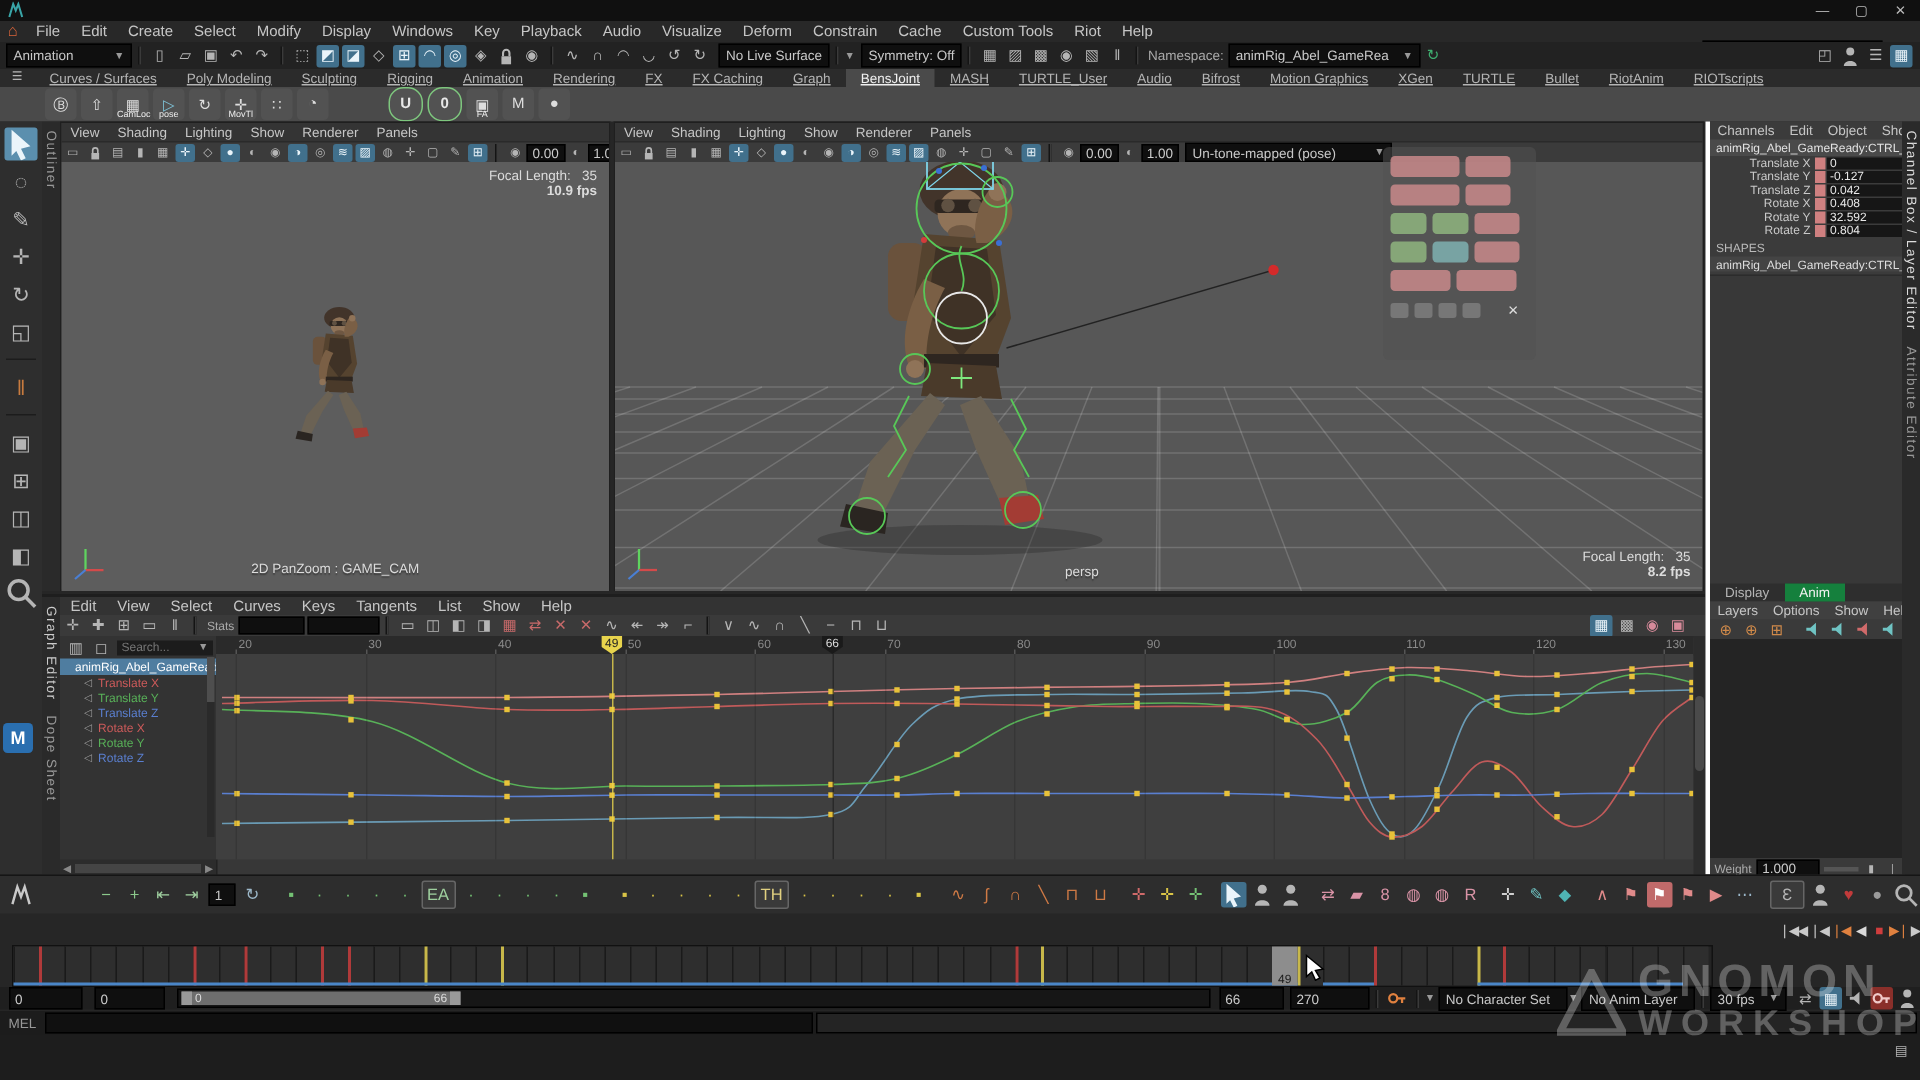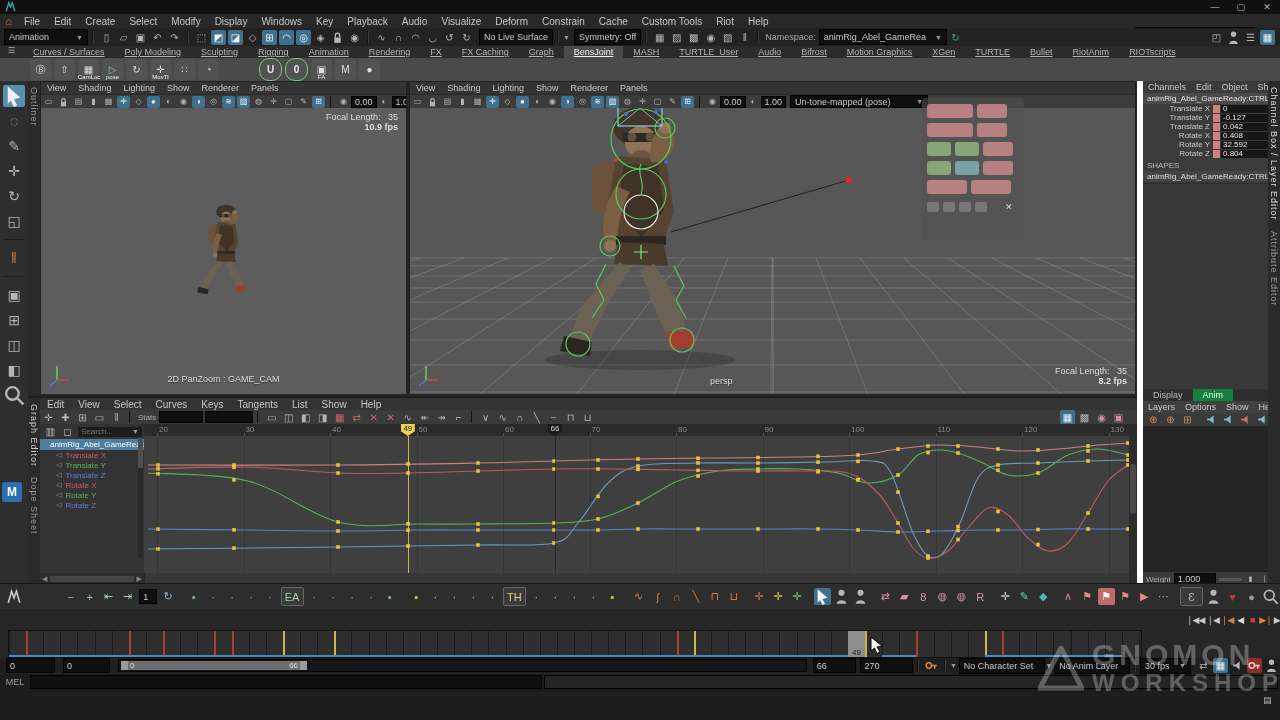--- a/index.html
+++ b/index.html
@@ -48,21 +48,21 @@
   
   .vp{background:#333;}
   .vpmenu{height:12px;display:flex;align-items:center;background:#343434;}
   .vpmenu .menu-it{font-size:9px;padding:0 6px;}
   .vpicons{height:13px;display:flex;align-items:center;background:#3b3b3b;border-top:1px solid #2a2a2a;overflow:hidden;}
   .vpicons .icn{min-width:13px;height:12px;font-size:8px;}
   .canvas{position:relative;overflow:hidden;}
   .hudc{position:absolute;font-size:9px;color:#dcdcdc;text-shadow:0 1px 1px rgba(0,0,0,.4);}
   .hudr{position:absolute;right:8px;text-align:right;font-size:9px;color:#dcdcdc;}
   
-  #cbox{left:1137px;top:81px;width:130px;height:502px;background:#3b3b3b;border-left:6px solid #ffffff;}
+  #cbox{left:1137px;top:81px;width:130px;height:502px;background:#3b3b3b;border-left:3px solid #ffffff;}
   #cbox .mrow{height:12px;display:flex;align-items:center;background:#3b3b3b;}
   #cbox .mrow .menu-it{font-size:9px;padding:0 5px;}
   #cb-node{height:11px;background:#4a4a4a;font-size:8px;color:#e2e2e2;padding-left:4px;display:flex;align-items:center;white-space:nowrap;overflow:hidden;}
   .cb-row{display:flex;align-items:center;height:9px;justify-content:flex-end;padding-right:2px;}
   .cb-label{font-size:8px;color:#c9c9c9;margin-right:3px;white-space:nowrap;}
   .cb-key{width:7px;height:8px;background:#cf8080;margin-right:1px;flex:none;}
   .cb-val{width:48px;height:8px;background:#161616;color:#e8e8e8;font-size:8px;display:flex;align-items:center;padding-left:2px;flex:none;}
   #cb-shapes{font-size:8px;color:#bbb;padding:3px 0 1px 4px;}
   #cb-shape{height:10px;background:#444;font-size:8px;color:#ddd;padding-left:4px;display:flex;align-items:center;white-space:nowrap;overflow:hidden;}
   #layer-tabs{display:flex;height:12px;background:#2e2e2e;}

